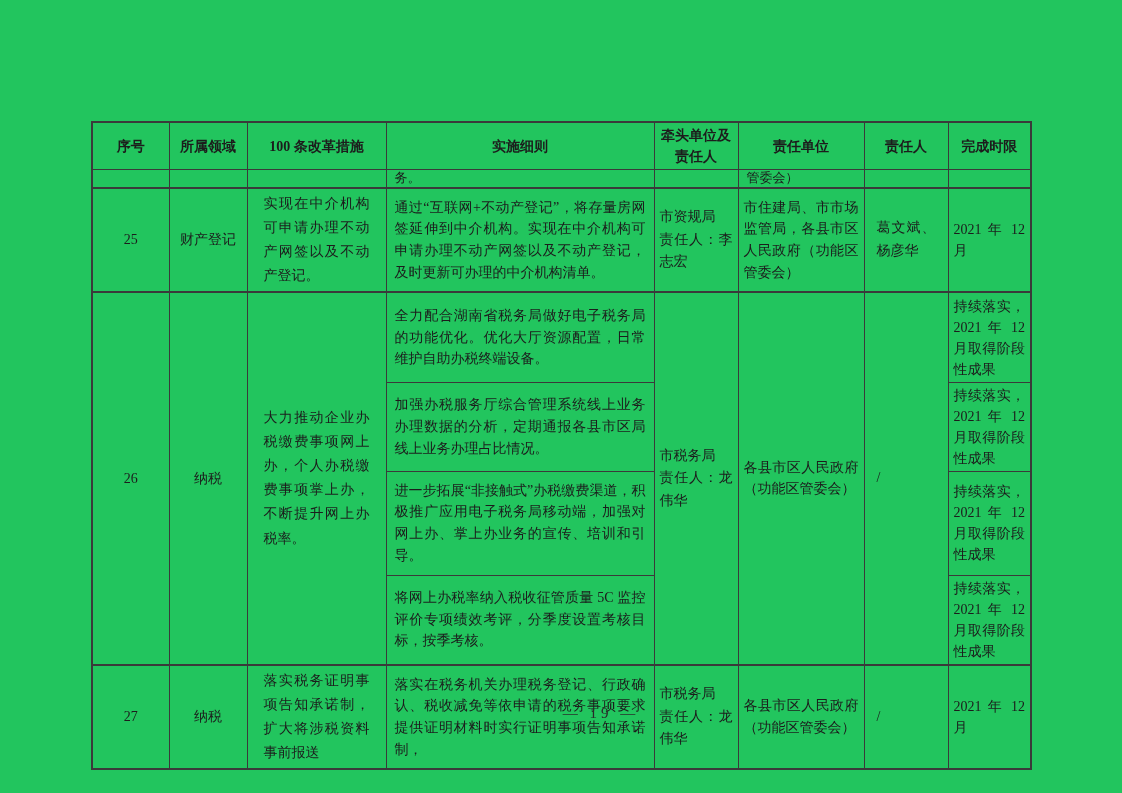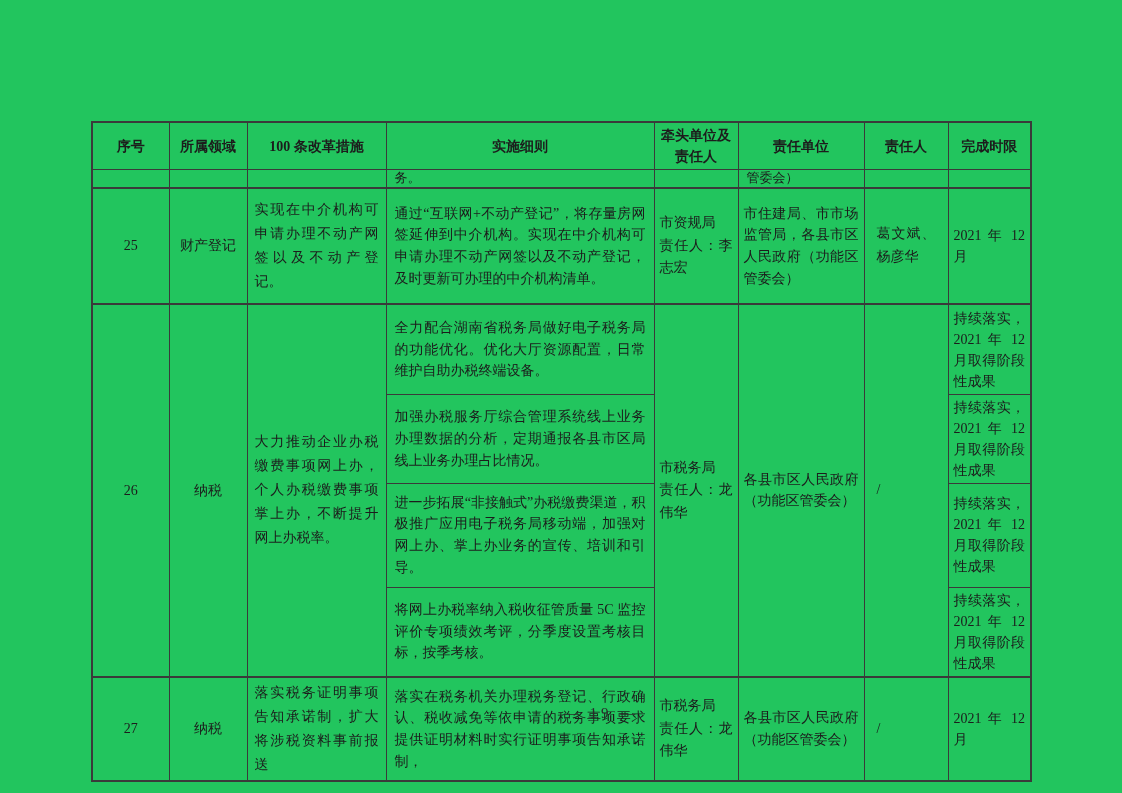--- a/index.html
+++ b/index.html
@@ -49,24 +49,24 @@
   .r-25    { height: 86px; }
   .r-26a   { height: 90px; }
   .r-26b   { height: 86px; }
   .r-26c   { height: 80px; }
   .r-26d   { height: 77px; }
   .r-27    { height: 68px; }
 
   .thick-top td { border-top: 2px solid #3a3a3a; }
 
   td.c-num, td.c-area { text-align: center; }
-  td.c-measure { text-align: justify; line-height: 1.72; padding: 2px 7px; }
+  td.c-measure { text-align: justify; line-height: 1.72; padding: 2px 16px; }
   td.c-detail  { text-align: justify; line-height: 1.55; }
   td.c-lead    { white-space: pre-line; text-align: justify; padding: 2px 5px; line-height: 1.6; font-family: Liberation Mono, monospace; }
-  td.c-unit    { text-align: justify; padding: 14px 5px; line-height: 1.55; }
+  td.c-unit    { text-align: justify; padding: 2px 5px; line-height: 1.55; }
   td.c-person  { text-align: justify; padding: 2px 12px; line-height: 1.6; }
   td.c-deadline{ text-align: justify; padding: 2px 5px; line-height: 1.5; }
   tr.r-carry td { padding: 0 8px; line-height: 1.2; vertical-align: middle; font-size: 13px; }
 
   .page-number {
     position: absolute;
     left: 0;
     top: 705px;
     width: 100%;
     text-align: center;

